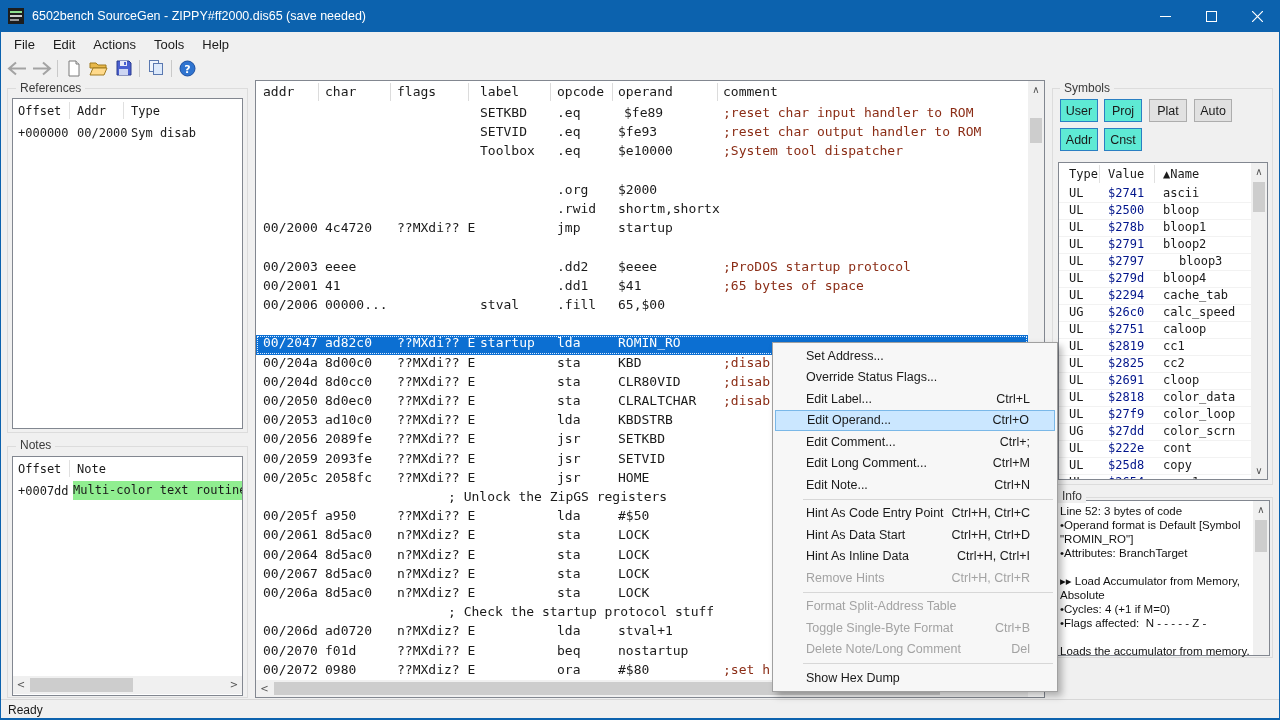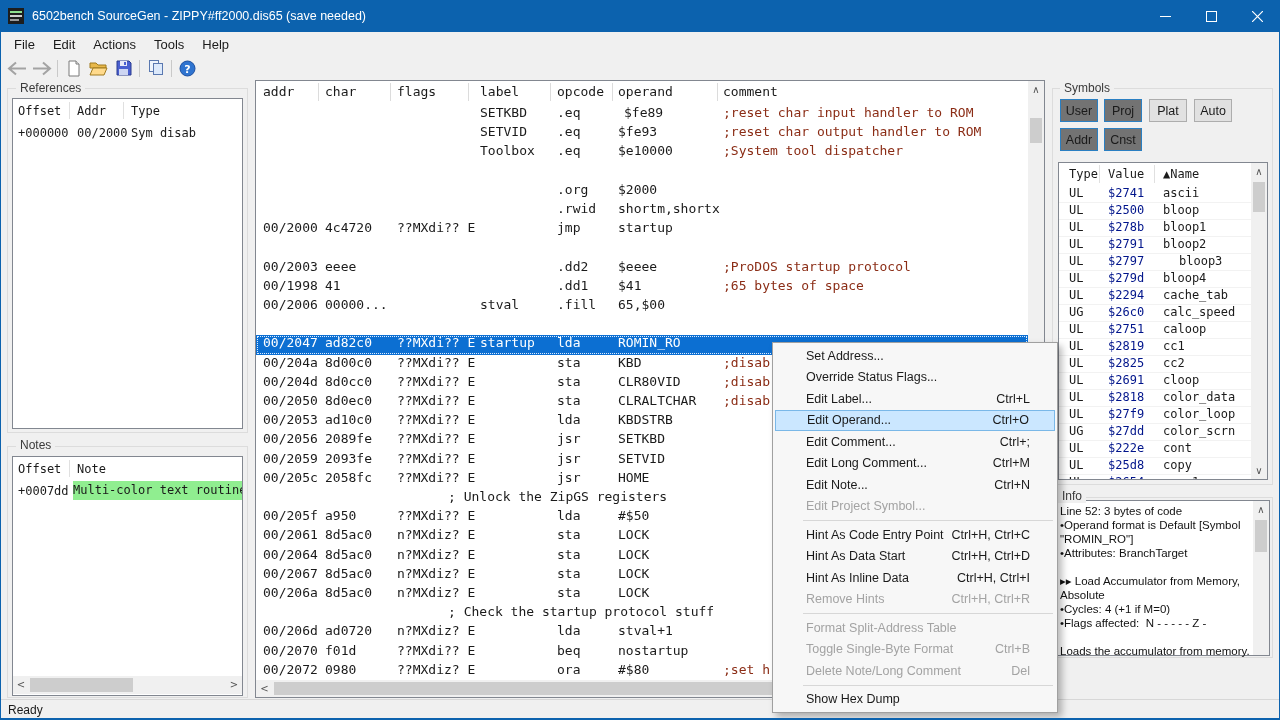--- a/index.html
+++ b/index.html
@@ -39,21 +39,21 @@
   .crow.sel span{color:#fff !important}
   .c-comment{color:#8b2d16}
 
   
   .sb{position:absolute;background:#f0f0f0}
   .sb .thumb{position:absolute;background:#cdcdcd}
   .sb .arr{position:absolute;color:#555;font-size:10px;line-height:17px;text-align:center;font-family:"DejaVu Sans",sans-serif}
 
   
   .fbtn{position:absolute;width:38px;height:23px;font-size:12.5px;display:flex;align-items:center;justify-content:center;border:1px solid #adadad;background:#e1e1e1}
-  .fbtn.on{background:#737373;border-color:#2a7fc2}
+  .fbtn.on{background:#5eead4;border-color:#2a7fc2}
   .srow{position:absolute;left:0;width:100%;height:17px;line-height:16px;font:12px "DejaVu Sans Mono",monospace;border-bottom:1px solid #f2f2f2;white-space:pre}
   .srow span{position:absolute;top:0}
   .s-value{color:#00148b}
 
   
   #info-lines{position:absolute;left:1060px;top:504px;width:192px;font-size:11.5px;line-height:14px;color:#111}
   #info-lines div{white-space:pre-wrap;min-height:14px}
 
   
   .statusbar{position:absolute;left:0;top:699px;width:100%;height:21px;border-top:1px solid #d7d7d7;display:flex;align-items:center;padding-left:8px;font-size:12px;background:#f0f0f0}
@@ -198,21 +198,21 @@
 <div class="abs" id="code-rows" style="left:256px;top:81px;width:772px;height:597px;overflow:hidden">
     <div class="crow" style="top: 24px;"><span style="left: 224px;">SETKBD</span><span style="left: 301px;">.eq</span><span style="left: 368px; text-align: right;">$fe89</span><span class="c-comment" style="left: 467px;">;reset char input handler to ROM</span></div>
     <div class="crow" style="top: 43.2px;"><span style="left: 224px;">SETVID</span><span style="left: 301px;">.eq</span><span style="left: 362px;">$fe93</span><span class="c-comment" style="left: 467px;">;reset char output handler to ROM</span></div>
     <div class="crow" style="top: 62.4px;"><span style="left: 224px;">Toolbox</span><span style="left: 301px;">.eq</span><span style="left: 362px;">$e10000</span><span class="c-comment" style="left: 467px;">;System tool dispatcher</span></div>
     <div class="crow" style="top: 81.6px;"></div>
     <div class="crow" style="top: 100.8px;"><span style="left: 301px;">.org</span><span style="left: 362px;">$2000</span></div>
     <div class="crow" style="top: 120px;"><span style="left: 301px;">.rwid</span><span style="left: 362px;">shortm,shortx</span></div>
     <div class="crow" style="top: 139.2px;"><span style="left: 7px;">00/2000</span><span style="left: 69px;">4c4720</span><span style="left: 141px;">??MXdi?? E</span><span style="left: 301px;">jmp</span><span style="left: 362px;">startup</span></div>
     <div class="crow" style="top: 158.4px;"></div>
     <div class="crow" style="top: 177.6px;"><span style="left: 7px;">00/2003</span><span style="left: 69px;">eeee</span><span style="left: 301px;">.dd2</span><span style="left: 362px;">$eeee</span><span class="c-comment" style="left: 467px;">;ProDOS startup protocol</span></div>
-    <div class="crow" style="top: 196.8px;"><span style="left: 7px;">00/1998</span><span style="left: 69px;">41</span><span style="left: 301px;">.dd1</span><span style="left: 362px;">$41</span><span class="c-comment" style="left: 467px;">;65 bytes of space</span></div>
+    <div class="crow" style="top: 196.8px;"><span style="left: 7px;">00/2001</span><span style="left: 69px;">41</span><span style="left: 301px;">.dd1</span><span style="left: 362px;">$41</span><span class="c-comment" style="left: 467px;">;65 bytes of space</span></div>
     <div class="crow" style="top: 216px;"><span style="left: 7px;">00/2006</span><span style="left: 69px;">00000...</span><span style="left: 224px;">stval</span><span style="left: 301px;">.fill</span><span style="left: 362px;">65,$00</span></div>
     <div class="crow" style="top: 235.2px;"></div>
     <div class="crow sel" style="top: 254.4px;"><span style="left: 7px;">00/2047</span><span style="left: 69px;">ad82c0</span><span style="left: 141px;">??MXdi?? E</span><span style="left: 224px;">startup</span><span style="left: 301px;">lda</span><span style="left: 362px;">ROMIN_RO</span></div>
     <div class="crow" style="top: 273.6px;"><span style="left: 7px;">00/204a</span><span style="left: 69px;">8d00c0</span><span style="left: 141px;">??MXdi?? E</span><span style="left: 301px;">sta</span><span style="left: 362px;">KBD</span><span class="c-comment" style="left: 467px;">;disab</span></div>
     <div class="crow" style="top: 292.8px;"><span style="left: 7px;">00/204d</span><span style="left: 69px;">8d0cc0</span><span style="left: 141px;">??MXdi?? E</span><span style="left: 301px;">sta</span><span style="left: 362px;">CLR80VID</span><span class="c-comment" style="left: 467px;">;disab</span></div>
     <div class="crow" style="top: 312px;"><span style="left: 7px;">00/2050</span><span style="left: 69px;">8d0ec0</span><span style="left: 141px;">??MXdi?? E</span><span style="left: 301px;">sta</span><span style="left: 362px;">CLRALTCHAR</span><span class="c-comment" style="left: 467px;">;disab</span></div>
     <div class="crow" style="top: 331.2px;"><span style="left: 7px;">00/2053</span><span style="left: 69px;">ad10c0</span><span style="left: 141px;">??MXdi?? E</span><span style="left: 301px;">lda</span><span style="left: 362px;">KBDSTRB</span></div>
     <div class="crow" style="top: 350.4px;"><span style="left: 7px;">00/2056</span><span style="left: 69px;">2089fe</span><span style="left: 141px;">??MXdi?? E</span><span style="left: 301px;">jsr</span><span style="left: 362px;">SETKBD</span></div>
     <div class="crow" style="top: 369.6px;"><span style="left: 7px;">00/2059</span><span style="left: 69px;">2093fe</span><span style="left: 141px;">??MXdi?? E</span><span style="left: 301px;">jsr</span><span style="left: 362px;">SETVID</span></div>
     <div class="crow" style="top: 388.8px;"><span style="left: 7px;">00/205c</span><span style="left: 69px;">2058fc</span><span style="left: 141px;">??MXdi?? E</span><span style="left: 301px;">jsr</span><span style="left: 362px;">HOME</span></div>
@@ -324,23 +324,20 @@
       <span class="sc">Ctrl+;</span>
     </div>
     <div class="mitem">
       <span class="lbl">Edit Long Comment...</span>
       <span class="sc">Ctrl+M</span>
     </div>
     <div class="mitem">
       <span class="lbl">Edit Note...</span>
       <span class="sc">Ctrl+N</span>
     </div>
-    <div class="mitem dis">
-      <span class="lbl">Edit Project Symbol...</span>
-    </div>
     <div class="msep"></div>
     <div class="mitem">
       <span class="lbl">Hint As Code Entry Point</span>
       <span class="sc">Ctrl+H, Ctrl+C</span>
     </div>
     <div class="mitem">
       <span class="lbl">Hint As Data Start</span>
       <span class="sc">Ctrl+H, Ctrl+D</span>
     </div>
     <div class="mitem">

